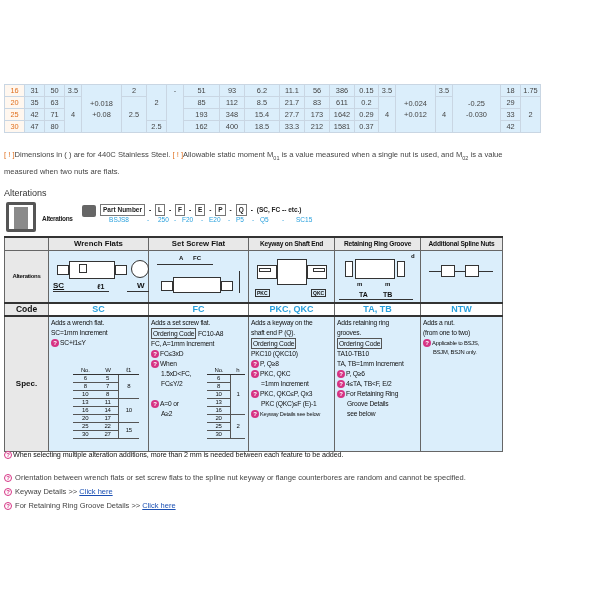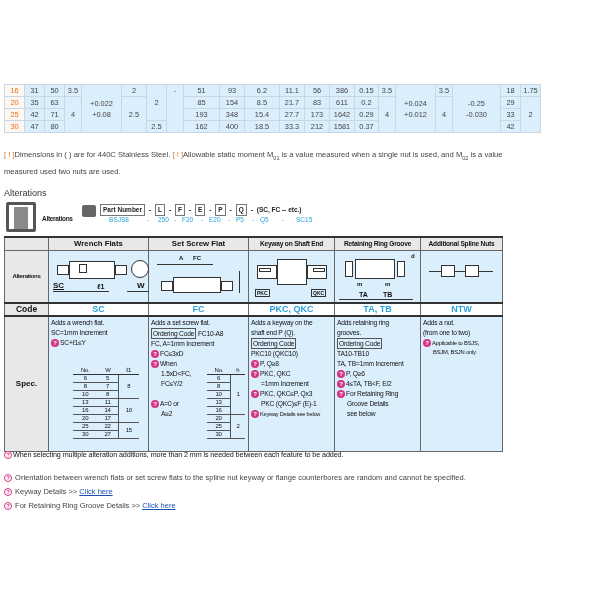--- a/index.html
+++ b/index.html
@@ -86,21 +86,21 @@
       <col style="width:20px">
     <col style="width:20px">
   </colgroup>
   <tbody>
       <tr>
     <td class="size">16</td>
     <td>31</td>
     <td>50</td>
     <td>3.5</td>
     <td rowspan="4">
-      <div>+0.022</div>
+      <div>+0.018</div>
       <div>+0.08</div>
     </td>
     <td>2</td>
     <td rowspan="3">2</td>
     <td rowspan="4" style="vertical-align:top">-</td>
     <td>51</td>
     <td>93</td>
     <td>6.2</td>
     <td>11.1</td>
     <td>56</td>
@@ -119,21 +119,21 @@
     <td>18</td>
     <td>1.75</td>
   </tr>
   <tr>
     <td class="size">20</td>
     <td>35</td>
     <td>63</td>
     <td rowspan="3">4</td>
     <td rowspan="3">2.5</td>
     <td>85</td>
-    <td>154</td>
+    <td>112</td>
     <td>8.5</td>
     <td>21.7</td>
     <td>83</td>
     <td>611</td>
     <td>0.2</td>
     <td rowspan="3">4</td>
     <td rowspan="3">4</td>
     <td>29</td>
     <td rowspan="3">2</td>
   </tr>
@@ -163,21 +163,21 @@
     <td>1581</td>
     <td>0.37</td>
     <td>42</td>
   </tr>
 </tbody>
   </table>
 
 <div class="note" style="top:148px; width:596px;">
   <span class="warn">[ ! ]</span><span>Dimensions in ( ) are for 440C Stainless Steel.</span>
   <span class="warn">[ ! ]</span><span>Allowable static moment M</span><span class="sub">01</span><span> is a value measured when a single nut is used, and M</span><span class="sub">02</span><span> is a value</span><br>
-  <span>measured used two nuts are used.</span>
+  <span>measured when two nuts are flats.</span>
 </div>
 
 <div class="section-title">Alterations</div>
 
 <div class="alt-header">
   <div class="alt-icon-big">
       <div class="inner"></div>
     </div>
   <div class="alt-label">Alterations</div>
   <div class="alt-icon-small"></div>

